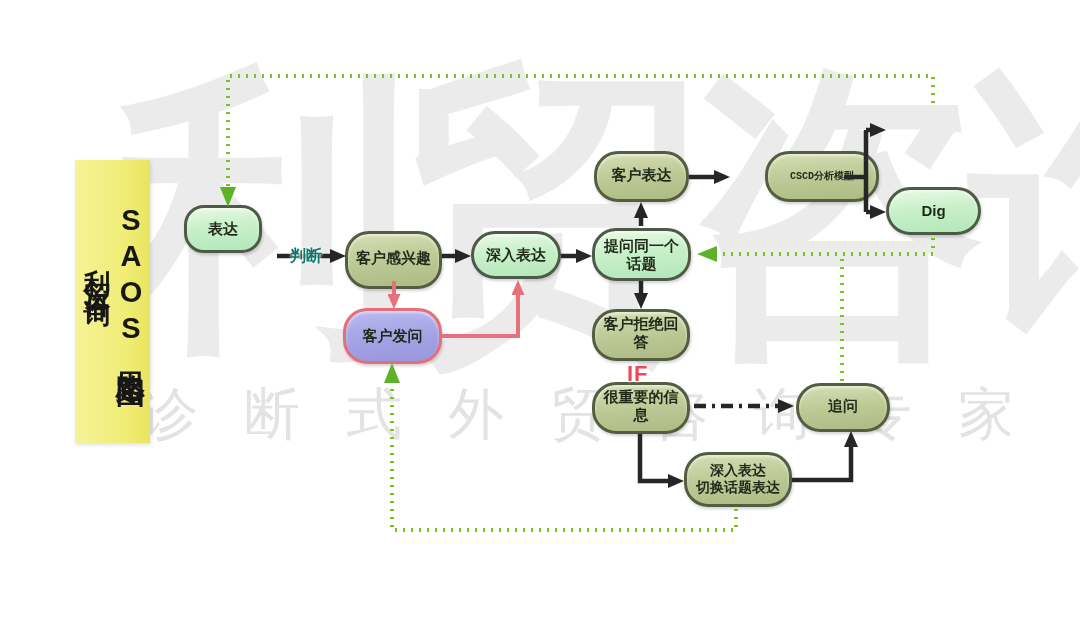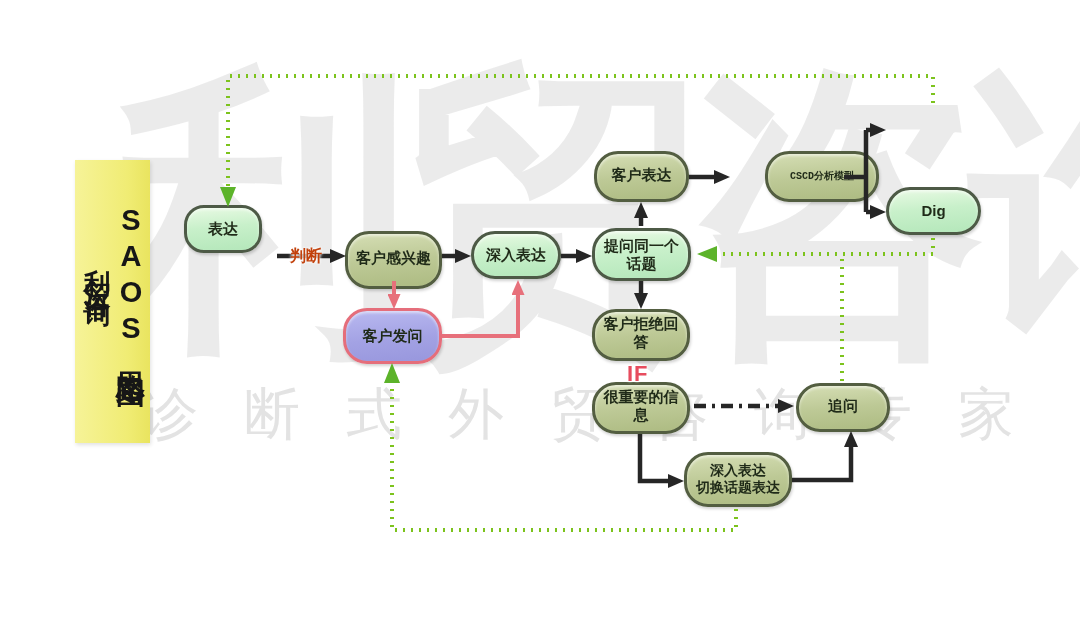--- a/index.html
+++ b/index.html
@@ -37,21 +37,21 @@
     white-space:pre-line;padding:2px 4px;
     box-shadow:inset 0 2px 3px rgba(255,255,255,.55), 1px 2px 3px rgba(0,0,0,.18);
   }
   .n-light{background:linear-gradient(175deg,#e8fae3 0%,#c8f0ca 45%,#b4e7ba 100%);}
   .n-olive{background:linear-gradient(175deg,#d5deb4 0%,#bdc996 50%,#adbb82 100%);border-color:#535e41;font-family:Liberation Mono, monospace;}
   .n-purple{background:linear-gradient(175deg,#b9b9f0 0%,#a3a2e4 55%,#9897dd 100%);border-color:#e56e7b;}
   .r20{border-radius:20px;}
   
   .lbl{position:absolute;z-index:4;font-weight:700;
     text-shadow:0 0 3px #fff,0 0 3px #fff;}
-  .lbl-judge{left:290px;top:246px;font-size:16px;color:#c2410c;}
+  .lbl-judge{left:290px;top:246px;font-size:16px;color:#0f766e;}
   .lbl-if{left:627px;top:361px;font-size:22px;color:#e74c5e;letter-spacing:1px;}
   
   .wires{position:absolute;left:0;top:0;z-index:3;pointer-events:none;}
 </style>
 </head>
 <body>
 
 <div class="canvas">
 
   <div class="wm-big">利贸咨询</div>

